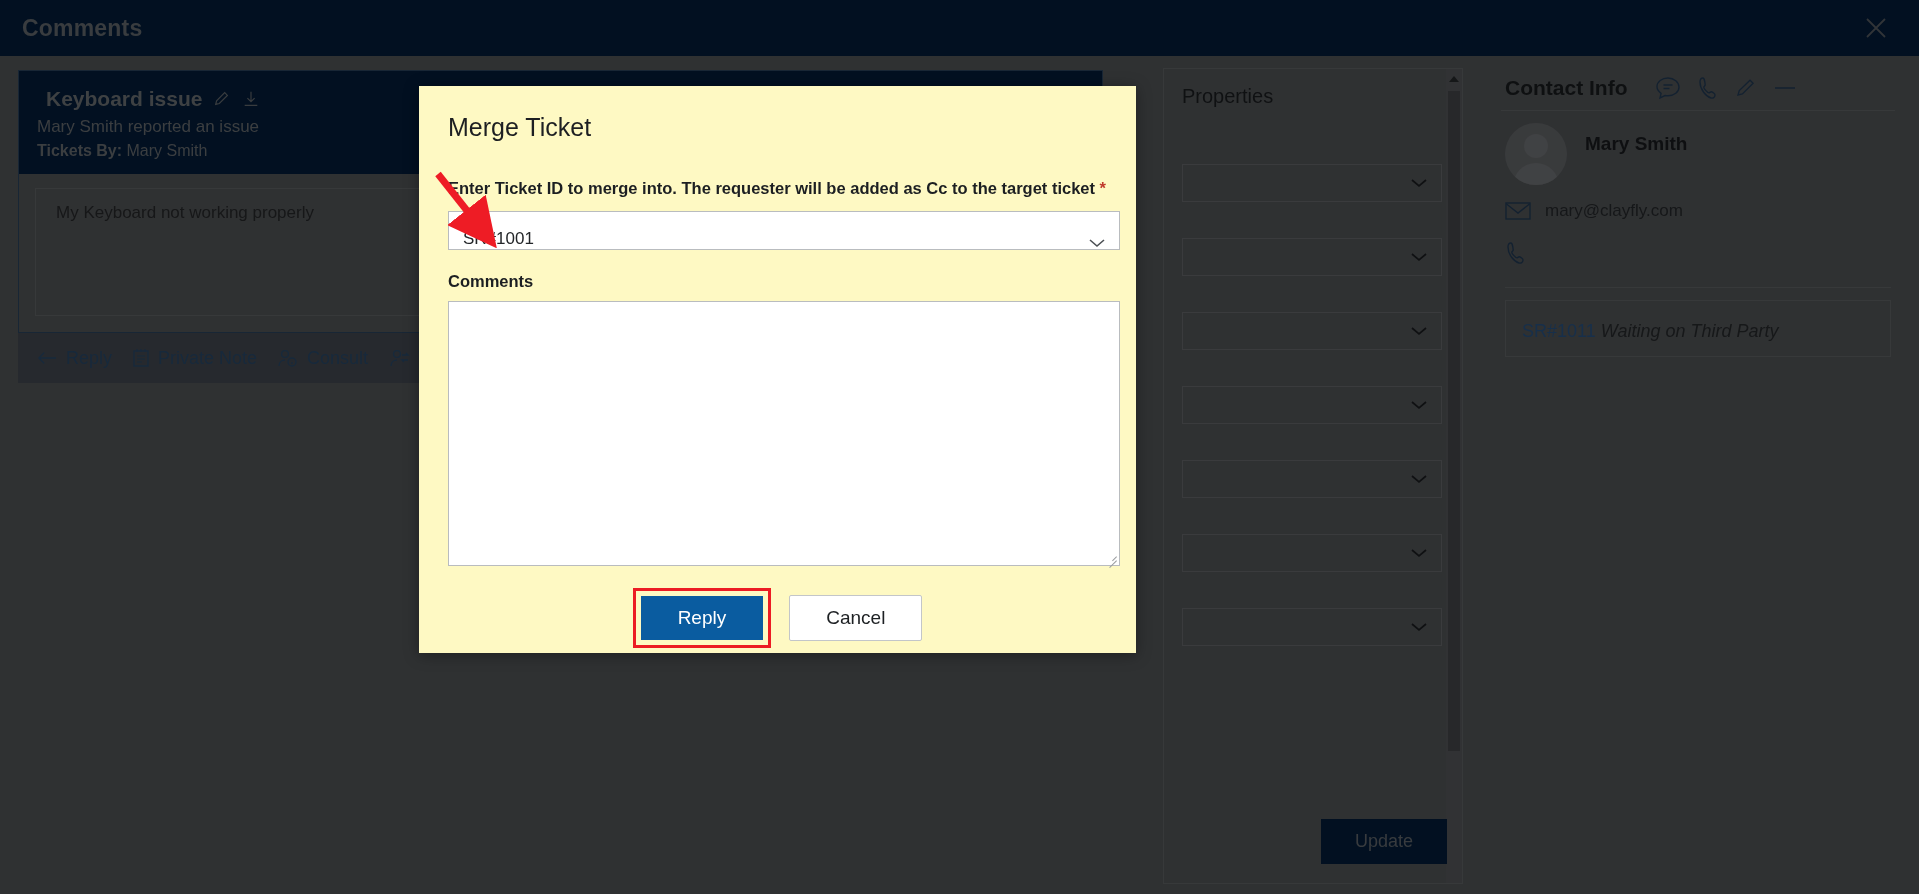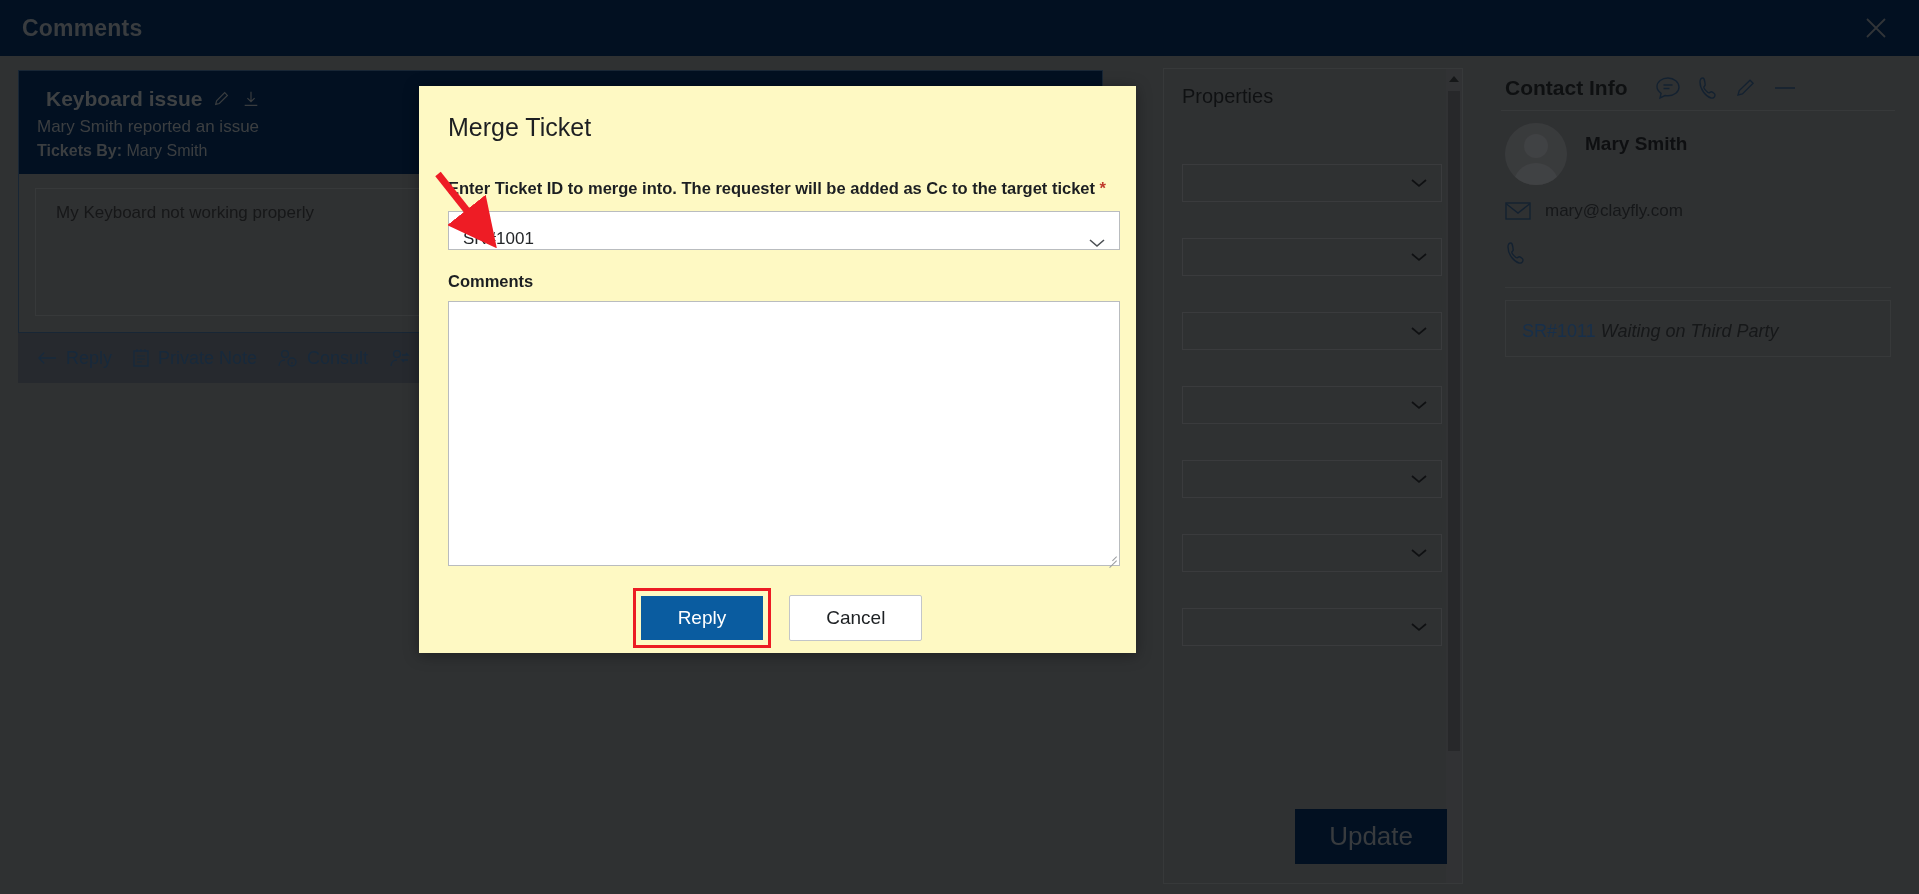--- a/index.html
+++ b/index.html
@@ -119,21 +119,21 @@
   .props-scroll .arrow-up {
     display:flex; justify-content:center; padding-top: 6px; color:#2a2c2f;
   }
   .props-scroll .thumb {
     position:absolute; top: 22px; left:2px; width: 12px; height: 660px;
     background: #4b4e51;
   }
   .update-wrap { position:absolute; right: 38px; bottom: 30px; }
   .update-btn {
     background: #042040; color:#6b7177; border:none;
-    font-size: 26px; padding: 12px 34px; cursor:pointer;
+    font-size: 18px; padding: 12px 34px; cursor:pointer;
     font-family: "Liberation Sans", sans-serif;
   }
 
   
   .contact-col { width: 434px; height:100%; padding: 12px 24px 0 16px; }
   .contact-panel { width: 394px; }
   .contact-head {
     display:flex; align-items:center; gap: 16px;
     padding: 8px 4px 10px 4px;
     border-bottom: 1px solid #6a6d70;

